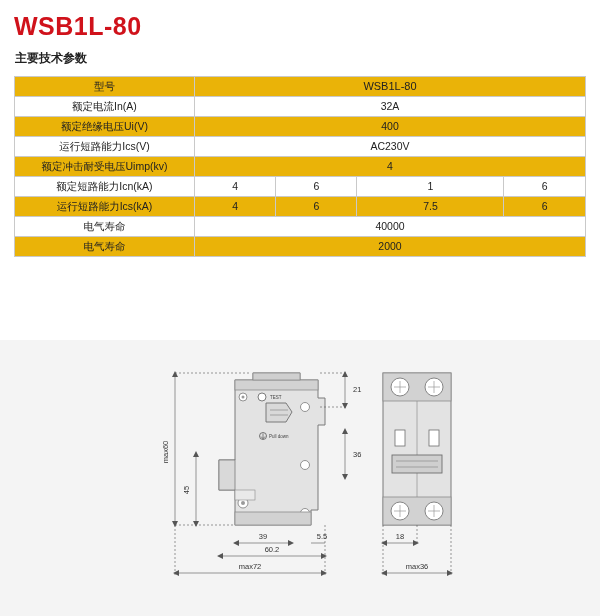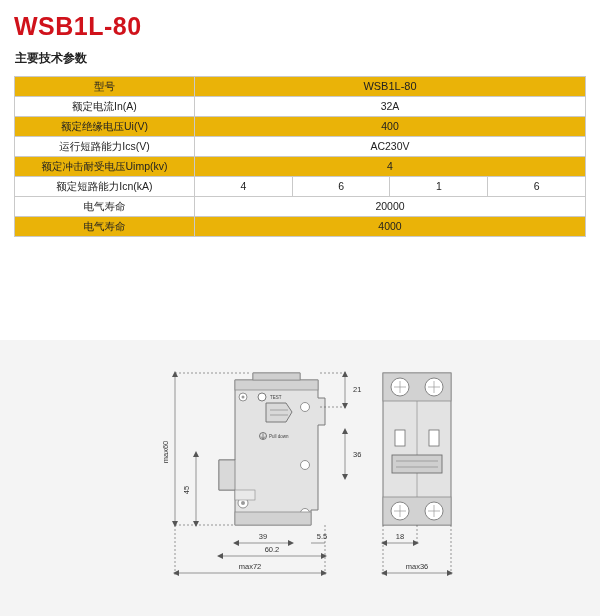--- a/index.html
+++ b/index.html
@@ -107,27 +107,34 @@
         <td class="label">额定冲击耐受电压Uimp(kv)</td>
         <td colspan="4">4</td>
       </tr>
       <tr class="even">
         <td class="label">额定短路能力Icn(kA)</td>
         <td>4</td>
         <td>6</td>
         <td>1</td>
         <td>6</td>
       </tr>
+      <tr class="odd">
+        <td class="label">运行短路能力Ics(kA)</td>
+        <td>4</td>
+        <td>6</td>
+        <td>7.5</td>
+        <td>6</td>
+      </tr>
       <tr class="even">
         <td class="label">电气寿命</td>
-        <td colspan="4">20000</td>
+        <td colspan="4">40000</td>
       </tr>
       <tr class="odd">
         <td class="label">电气寿命</td>
-        <td colspan="4">4000</td>
+        <td colspan="4">2000</td>
       </tr>
     </tbody>
   </table>
 
   <div class="diagram">
     <svg width="600" height="276" viewBox="0 0 600 276">
 
       <g>
 
         <path d="M235,40 L253,40 L253,33 L300,33 L300,40 L318,40 L318,58

